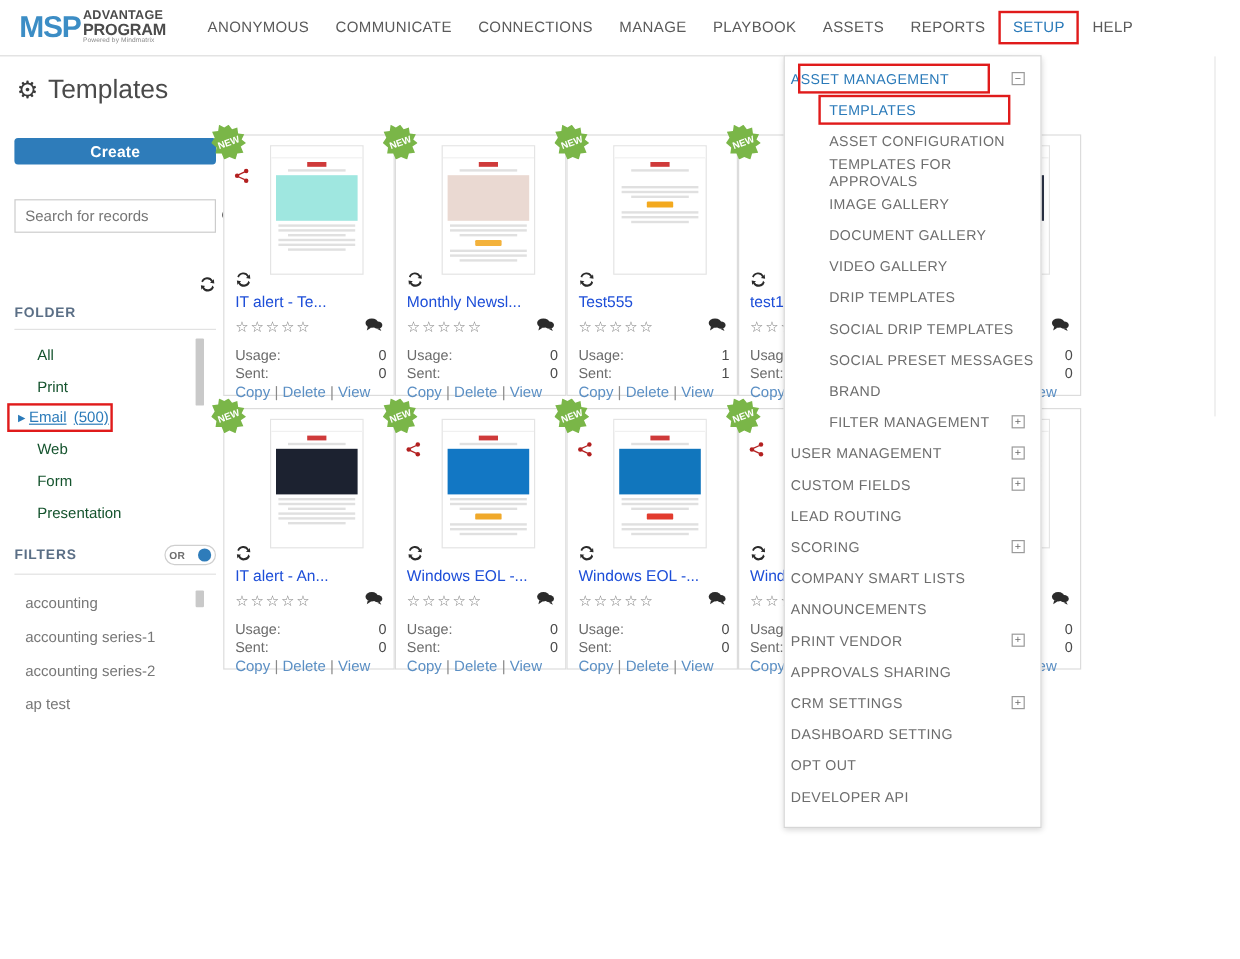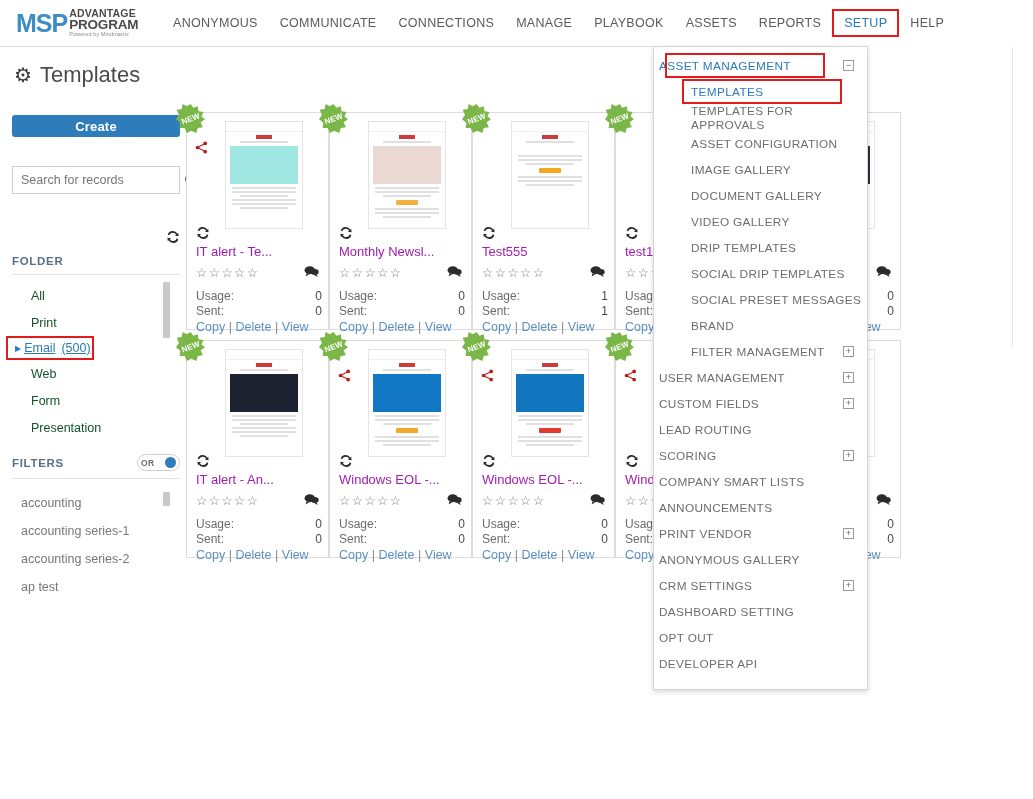--- a/index.html
+++ b/index.html
@@ -125,21 +125,21 @@
   .thumb-inner { width: 100%; height: 100%; position: relative; }
   .t-hdr { height: 10px; background: #fff; border-bottom: 1px solid #f0f0f0; }
   .t-logo { width: 16px; height: 4px; background: #cf3a3a; margin: 3px auto 0 auto; }
   .t-line { height: 2px; background: #e0e0e0; margin: 2px 6px; }
   .t-line.sm { margin: 2px 14px; }
   .t-hero { height: 38px; margin: 3px 4px; }
   .t-btn { height: 5px; width: 22px; margin: 3px auto; border-radius: 1px; }
 
   .refresh-card { position: absolute; left: 9px; top: 113px; font-size: 14px; color: #2b2b2b; cursor: pointer;}
   .card-title {
-    position: absolute; left: 9px; top: 131px; font-size: 13px; color: #a21caf;
+    position: absolute; left: 9px; top: 131px; font-size: 13px; color: #1d4ed8;
     white-space: nowrap; overflow: hidden; width: 126px;
   }
   .stars { position: absolute; left: 9px; top: 152px; font-size: 12.5px; color: #7d7d7d; letter-spacing: 1.5px; cursor: pointer;}
   .comment-ic { position: absolute; right: 9px; top: 151px; cursor: pointer; }
   .usage-row {
     position: absolute; left: 9px; top: 176px; width: 126px; display: flex;
     justify-content: space-between; font-size: 12px; color: #6b6b6b;
   }
   .sent-row {
     position: absolute; left: 9px; top: 191px; width: 126px; display: flex;
@@ -728,24 +728,24 @@
       <div class="dd-item blue">
         <span>ASSET MANAGEMENT</span>
         <span class="exp">−</span>
       </div>
       <div class="dd-box" style="left: 11px; top: 6px; width: 160px; height: 25px;"></div>
       <div class="dd-item l2 blue">
         <span>TEMPLATES</span>
       </div>
       <div class="dd-box" style="left: 28px; top: 32px; width: 160px; height: 25px;"></div>
       <div class="dd-item l2">
+        <span>ASSET CONFIGURATION</span>
+      </div>
+      <div class="dd-item l2">
         <span>TEMPLATES FOR APPROVALS</span>
-      </div>
-      <div class="dd-item l2">
-        <span>ASSET CONFIGURATION</span>
       </div>
       <div class="dd-item l2">
         <span>IMAGE GALLERY</span>
       </div>
       <div class="dd-item l2">
         <span>DOCUMENT GALLERY</span>
       </div>
       <div class="dd-item l2">
         <span>VIDEO GALLERY</span>
       </div>
@@ -784,21 +784,21 @@
         <span>COMPANY SMART LISTS</span>
       </div>
       <div class="dd-item">
         <span>ANNOUNCEMENTS</span>
       </div>
       <div class="dd-item">
         <span>PRINT VENDOR</span>
         <span class="exp">+</span>
       </div>
       <div class="dd-item">
-        <span>ANONYMOUS GALLERY</span>
+        <span>APPROVALS SHARING</span>
       </div>
       <div class="dd-item">
         <span>CRM SETTINGS</span>
         <span class="exp">+</span>
       </div>
       <div class="dd-item">
         <span>DASHBOARD SETTING</span>
       </div>
       <div class="dd-item">
         <span>OPT OUT</span>

